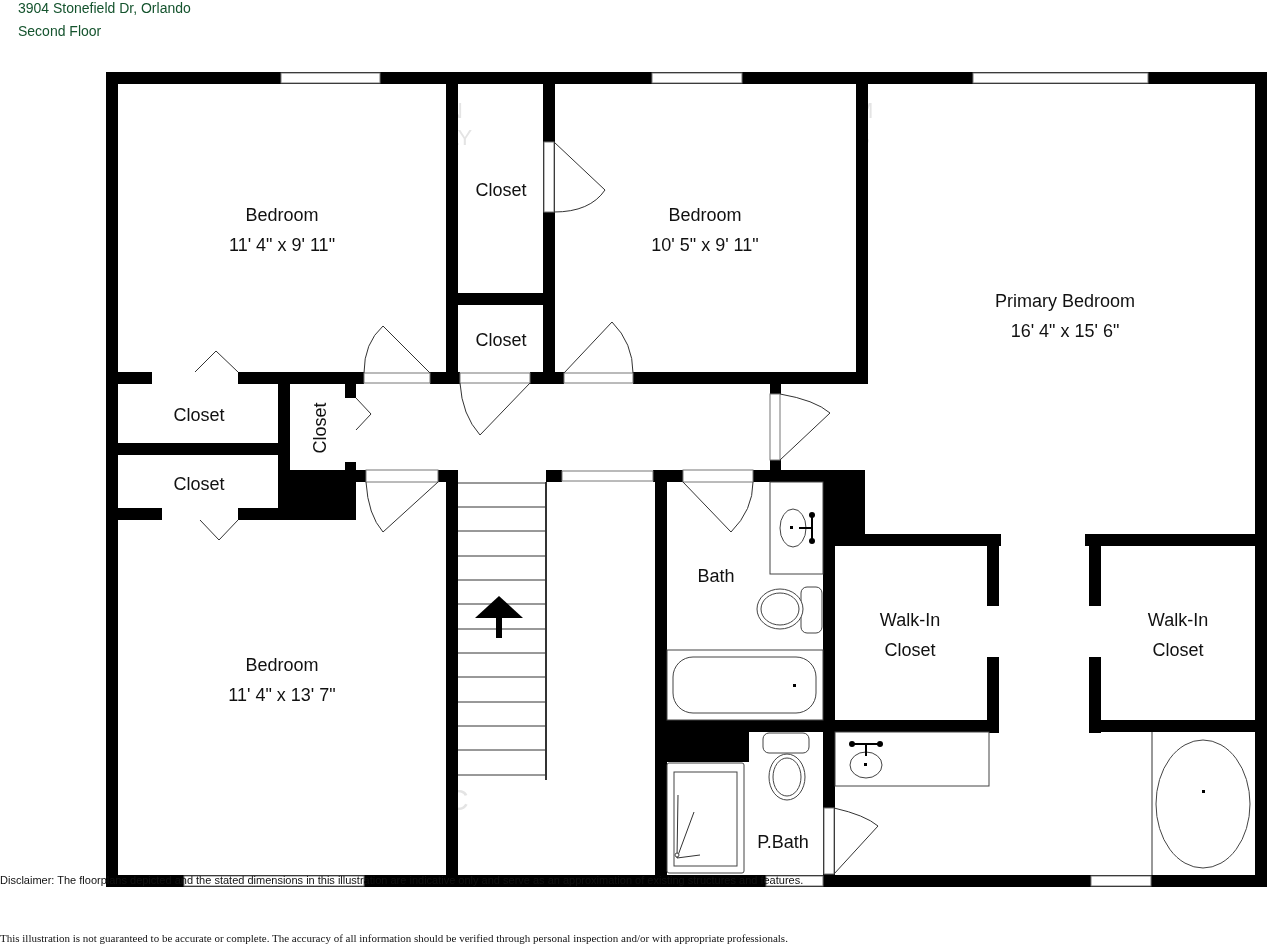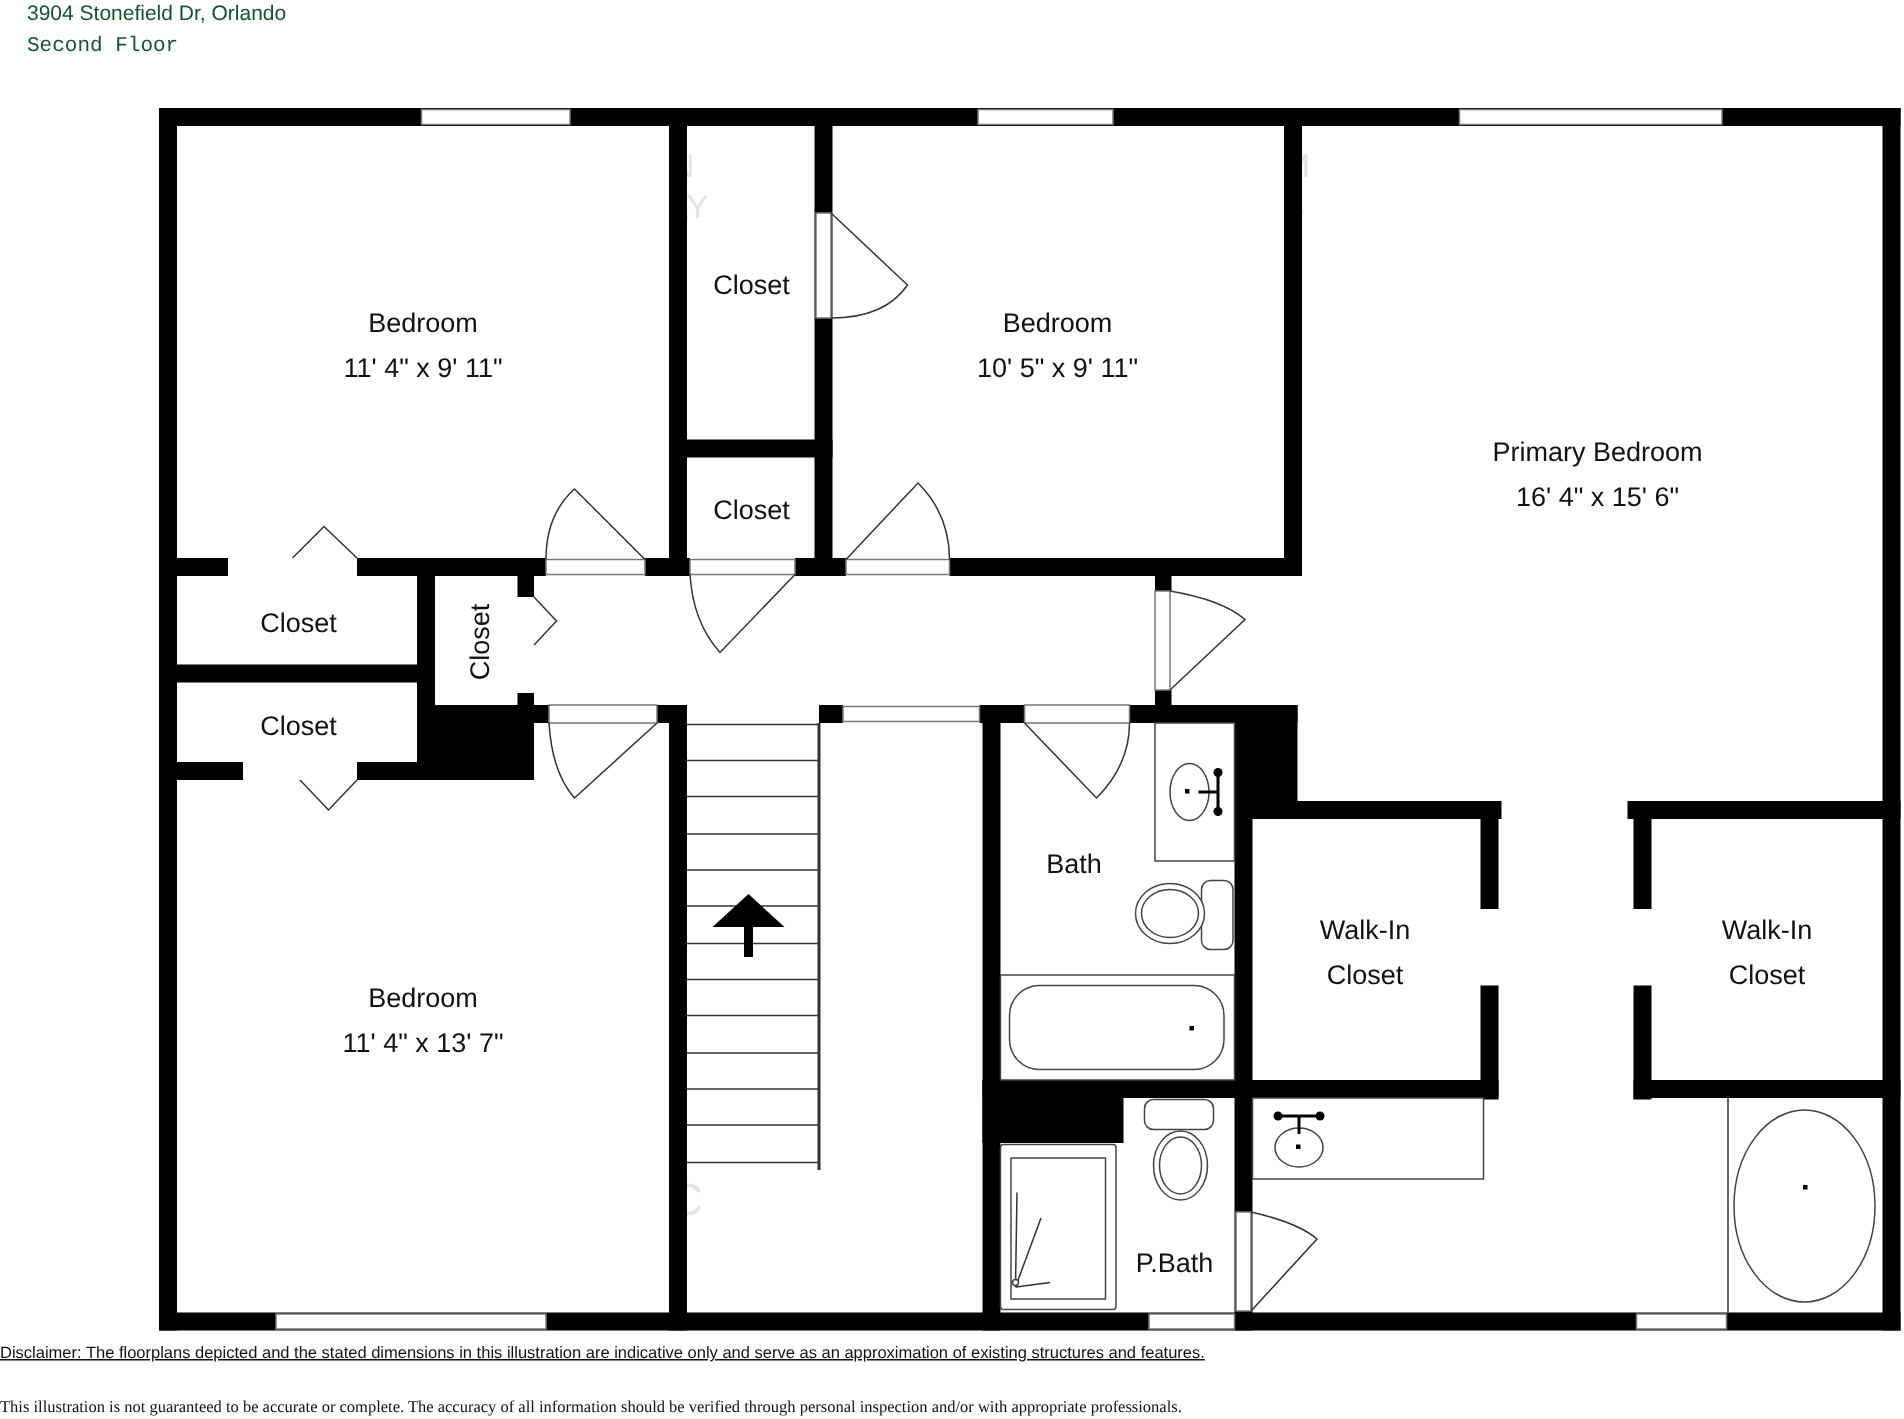--- a/index.html
+++ b/index.html
@@ -11,21 +11,21 @@
   .wall { fill:#000; }
   .win { fill:#fff; stroke:#777; stroke-width:1; }
   .thin { fill:none; stroke:#333; stroke-width:1; }
   .fix { fill:#fff; stroke:#444; stroke-width:1; }
   .wm { font-family:"Liberation Sans", sans-serif; font-size:22px; fill:#e4e4e4; }
 </style>
 </head>
 <body>
 
 <div class="hdr" style="top:0px;">3904 Stonefield Dr, Orlando</div>
-<div class="hdr" style="top:23px;font-family:Liberation Mono, monospace;">Second Floor</div>
+<div class="hdr" style="top:23px;">Second Floor</div>
 
 <svg width="1269" height="946" viewBox="0 0 1269 946">
 
   <g>
     <text class="wm" x="447" y="118">N</text>
     <text class="wm" x="447" y="145">LY</text>
     <text class="wm" x="855" y="118">M</text>
     <text class="wm" x="855" y="145">S</text>
     <text class="wm" x="447" y="810" style="font-size:30px">C</text>
   </g>
@@ -249,14 +249,14 @@
     <text class="lbl" x="910" y="626">Walk-In</text>
     <text class="lbl" x="910" y="656">Closet</text>
 
     <text class="lbl" x="1178" y="626">Walk-In</text>
     <text class="lbl" x="1178" y="656">Closet</text>
 
     <text class="lbl" x="783" y="848">P.Bath</text>
   </g>
 </svg>
 
-<div class="disc" style="top:896px;text-decoration:underline;">Disclaimer: The floorplans depicted and the stated dimensions in this illustration are indicative only and serve as an approximation of existing structures and features.</div>
+<div class="disc" style="top:874px;">Disclaimer: The floorplans depicted and the stated dimensions in this illustration are indicative only and serve as an approximation of existing structures and features.</div>
 <div class="disc" style="top:932px;font-family:Liberation Serif, serif;">This illustration is not guaranteed to be accurate or complete. The accuracy of all information should be verified through personal inspection and/or with appropriate professionals.</div>
 
 </body></html>

